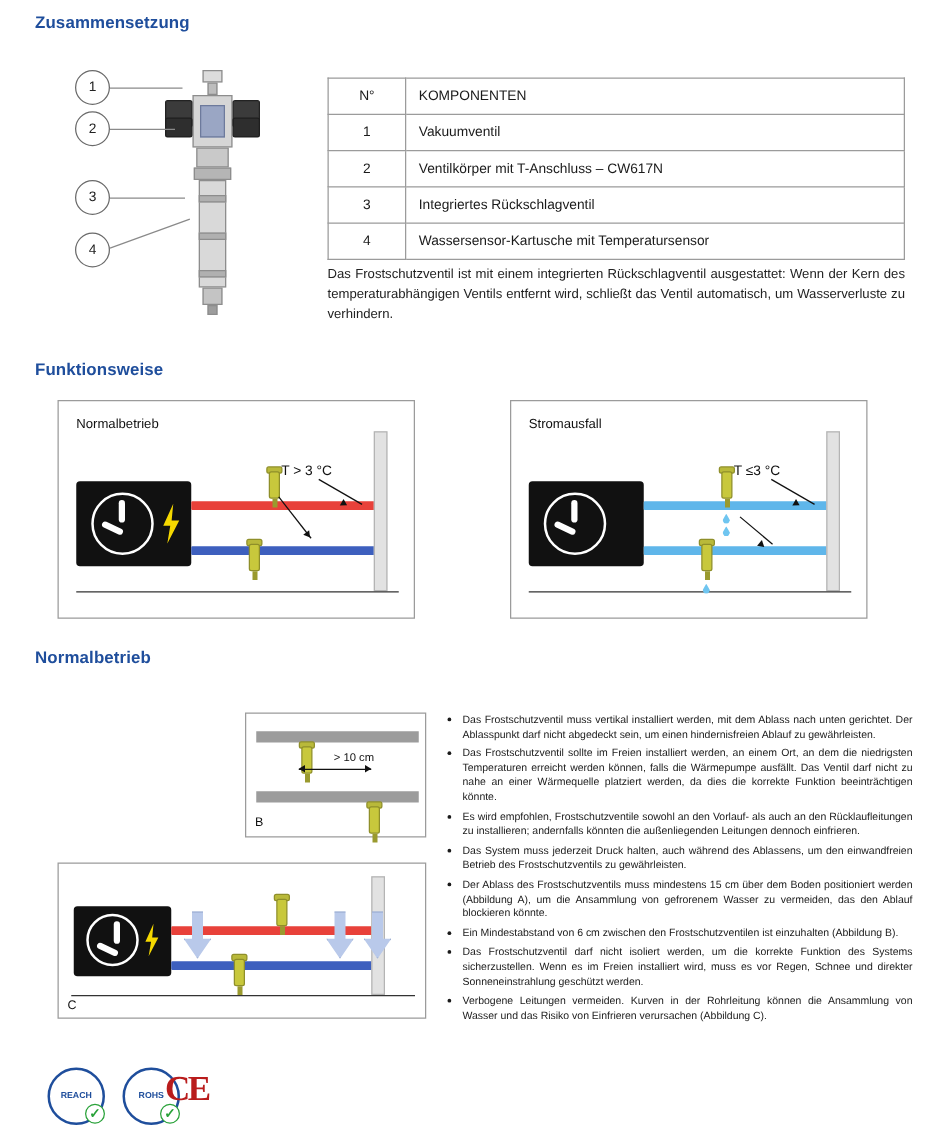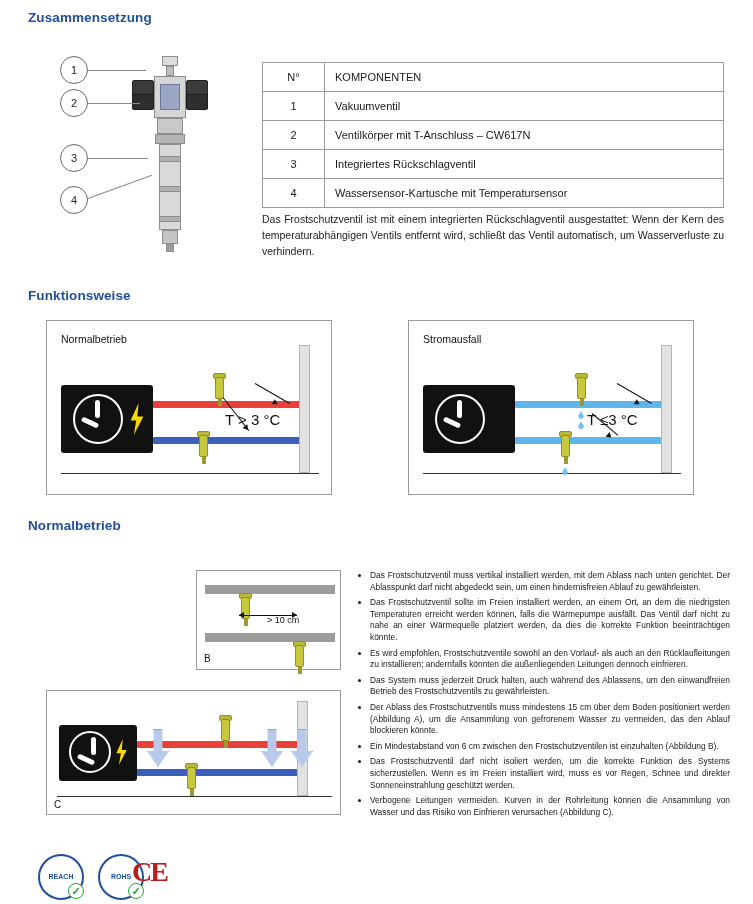--- a/index.html
+++ b/index.html
@@ -164,23 +164,22 @@
   .drop {
     position: absolute;
     width: 6px;
     height: 8px;
     background: #6fc5f0;
     border-radius: 50% 50% 50% 50% / 70% 70% 30% 30%;
     clip-path: polygon(50% 0%, 100% 65%, 75% 100%, 25% 100%, 0% 65%);
   }
   .temp-label {
     position: absolute;
-    font-size: 15px;
+    font-size: 11px;
     color: #111;
-    margin-top: 40px;
   }
   .arrow-line {
     position: absolute;
     height: 1px;
     background: #111;
     transform-origin: left center;
   }
   .arrow-head {
     position: absolute;
     width: 0; height: 0;
@@ -443,21 +442,21 @@
         <div class="mv-tip"></div>
     </div>
     <div class="mini-valve" style="left:96px; top:70px;">
       <div class="mv-cap"></div>
         <div class="mv-body"></div>
         <div class="mv-tip"></div>
     </div>
     <div class="dim-arrow-h" style="left:42px; top:44px; width:58px; background:#111;"></div>
     <div class="arrow-head" style="left:42px; top:41px; transform:rotate(180deg);"></div>
     <div class="arrow-head" style="left:95px; top:41px;"></div>
-    <div class="dim-label" style="left:70px; top:44px;">&gt; 10 cm</div>
+    <div class="dim-label" style="left:70px; top:30px;">&gt; 10 cm</div>
     <div class="inst-letter" style="left:7px; top:82px;">B</div>
   </div>
 
   <div class="inst-box" id="inst-c">
     <div class="hp-unit" style="left:12px; top:34px; width:78px; height:56px;">
       <div class="hp-fan" style="left:10px; top:6px; width:42px; height:42px;"></div>
       <div class="bolt" style="left:56px; top:14px; width:13px; height:26px;"></div>
     </div>
     <div class="pipe pipe-red" style="left:90px; top:50px; width:165px;"></div>
     <div class="pipe pipe-blue-dark" style="left:90px; top:78px; width:165px;"></div>

